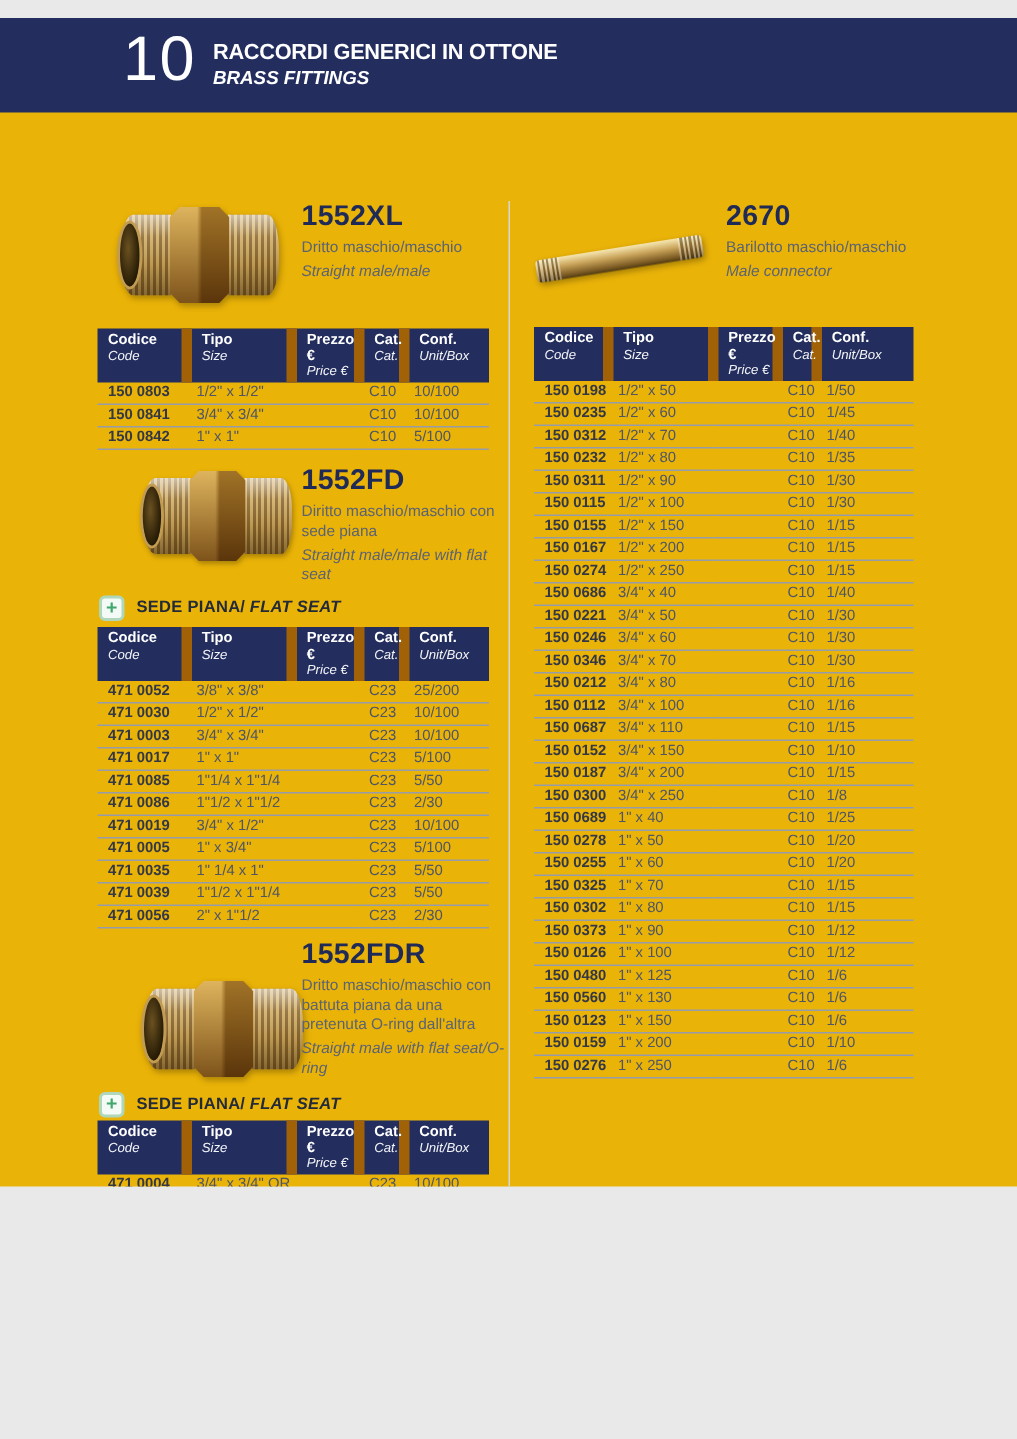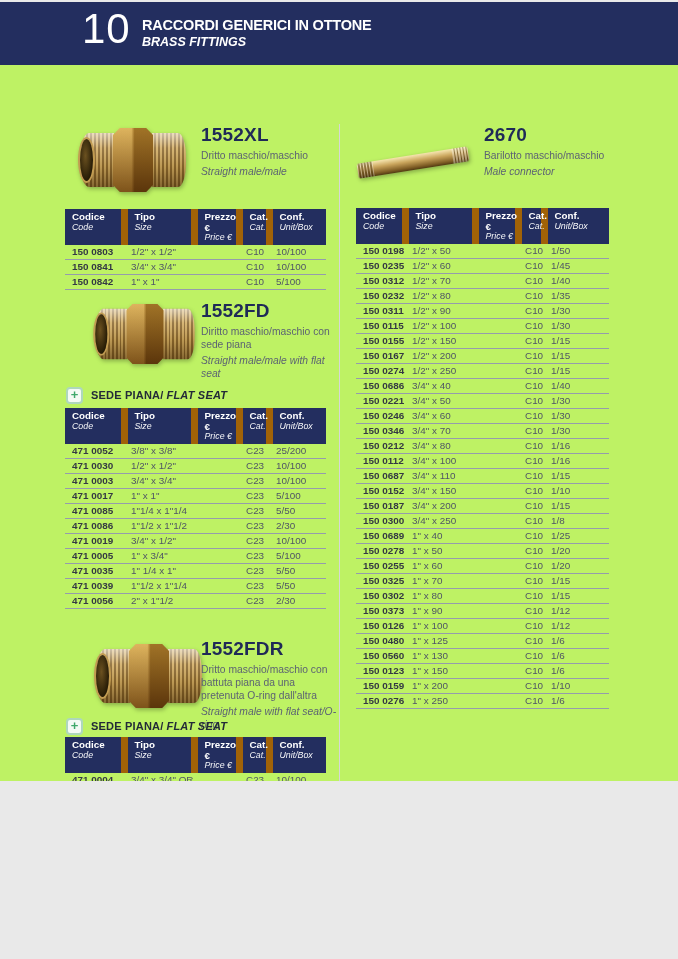--- a/index.html
+++ b/index.html
@@ -1,17 +1,17 @@
 <!DOCTYPE html>
 <html><head>
 <meta charset="utf-8">
 <style>
   *{margin:0;padding:0;box-sizing:border-box}
   html,body{background:#e9e9e9}
-  .page{position:relative;width:678px;height:779px;margin:2px auto;background:#bef264;
+  .page{position:relative;width:678px;height:779px;margin:12px auto;background:#eab308;
         font-family:"Liberation Sans",sans-serif;overflow:hidden}
   
   .band{position:absolute;left:0;top:0;width:678px;height:63px;background:#232e5f;color:#fff}
   .chapter{position:absolute;left:82px;top:3px;font-size:42px;font-weight:normal;letter-spacing:1px}
   .titles{position:absolute;left:142px;top:15px}
   .title-it{font-size:14.5px;font-weight:bold;letter-spacing:-.2px}
   .title-en{font-size:12.5px;font-weight:bold;font-style:italic;margin-top:2px}
   
   .col-divider{position:absolute;left:339px;top:122px;width:1px;height:746px;background:#d6d6d6}
   
@@ -274,21 +274,21 @@
           <td>2/30</td>
         </tr>
       </tbody>
     </table>
 
   <div class="nipple" style="left:96px;top:642px">
     <div class="nip-thr first"></div>
     <div class="nip-hex"></div>
     <div class="nip-thr last"></div>
   </div>
-  <div class="prod-info" style="left:201px;top:636px">
+  <div class="prod-info" style="left:201px;top:614px">
     <div class="prod-code">1552FDR</div>
     <div class="prod-desc">Dritto maschio/maschio con battuta piana da una pretenuta O-ring dall'altra</div>
     <div class="prod-desc en">Straight male with flat seat/O-ring</div>
   </div>
   <div class="seat-badge" style="left:66px;top:715px">
     <span class="plus-icon">+</span>
     <span class="seat-label"><span>SEDE PIANA/</span><span class="en">FLAT SEAT</span></span>
   </div>
   <table class="cat" style="left:65px;top:735px;width:261px">
       <colgroup>

